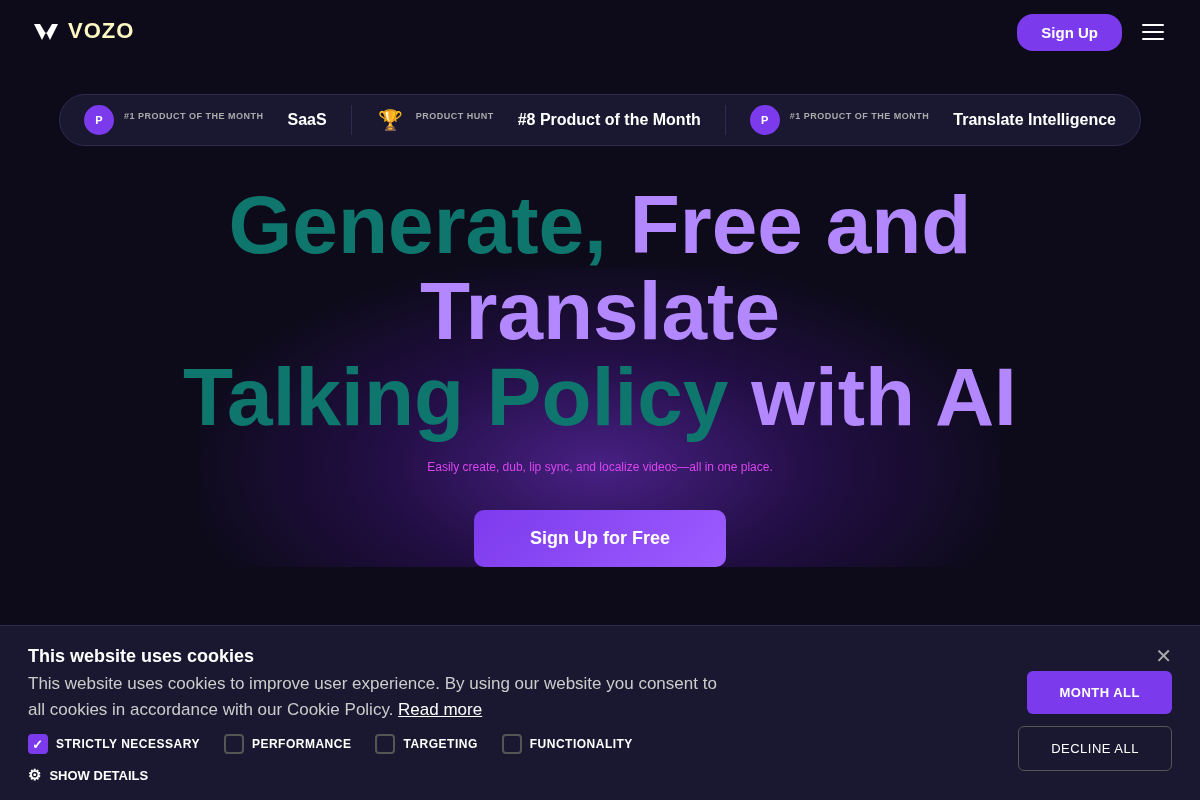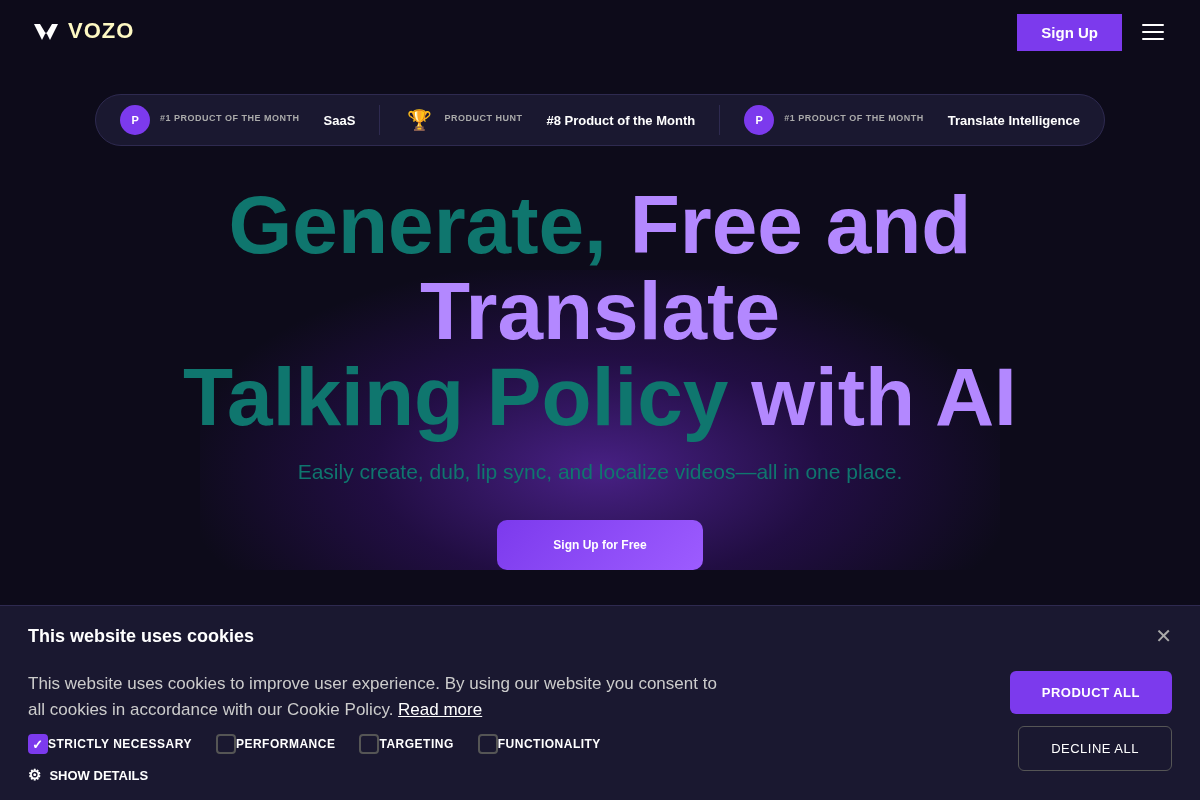--- a/index.html
+++ b/index.html
@@ -40,21 +40,21 @@
     }
     .nav-right {
       display: flex;
       align-items: center;
       gap: 16px;
     }
     .signup-btn {
       background: #7c3aed;
       color: #fff;
       border: none;
-      border-radius: 0;
+      border-radius: 16px;
       padding: 10px 24px;
       font-size: 15px;
       font-weight: 600;
       cursor: pointer;
     }
     .hamburger {
       display: flex;
       flex-direction: column;
       gap: 5px;
       cursor: pointer;
@@ -141,56 +141,56 @@
       flex-direction: row;
     }
     .badge-top {
       font-size: 9px;
       font-weight: 700;
       color: #aaa;
       text-transform: uppercase;
       letter-spacing: 0.5px;
     }
     .badge-bottom {
-      font-size: 13px;
+      font-size: 16px;
       font-weight: 700;
       color: #fff;
       margin-left: 24px;
     }
 
     
     .hero-heading {
       font-size: 82px;
       font-weight: 800;
       line-height: 1.05;
       text-align: center;
       position: relative;
       z-index: 2;
       max-width: 1100px;
     }
     .heading-white { color: #0f766e; }
     .heading-purple { color: #b388ff; }
 
     .hero-sub {
-      font-size: 21px;
-      color: #0f766e;
+      font-size: 12px;
+      color: #d946ef;
       margin-top: 20px;
       text-align: center;
       position: relative;
       z-index: 2;
     }
 
     .hero-cta {
       margin-top: 36px;
       background: linear-gradient(135deg, #7c3aed, #9d5cff);
       color: #fff;
       border: none;
       border-radius: 10px;
       padding: 18px 56px;
-      font-size: 12px;
+      font-size: 18px;
       font-weight: 700;
       cursor: pointer;
       position: relative;
       z-index: 2;
     }
 
     
     .cookie-banner {
       position: absolute;
       bottom: 0;
@@ -198,21 +198,21 @@
       right: 0;
       background: #1a1830;
       border-top: 1px solid #2e2a50;
       padding: 20px 28px 16px 28px;
       z-index: 100;
     }
     .cookie-header {
       display: flex;
       justify-content: space-between;
       align-items: flex-start;
-      margin-bottom: 24px;
+      margin-bottom: 4px;
     }
     .cookie-title {
       font-size: 18px;
       font-weight: 700;
       color: #fff;
     }
     .cookie-close {
       font-size: 20px;
       color: #aaa;
       cursor: pointer;
@@ -242,20 +242,21 @@
     }
     .cookie-checkboxes {
       display: flex;
       align-items: center;
       gap: 24px;
       margin-bottom: 12px;
     }
     .cookie-check-item {
       display: flex;
       align-items: center;
+      gap: 8px;
       font-size: 12px;
       font-weight: 700;
       color: #fff;
       text-transform: uppercase;
       letter-spacing: 0.5px;
     }
     .checkbox {
       width: 20px;
       height: 20px;
       border-radius: 4px;
@@ -421,17 +422,17 @@
         </label>
 
       </div>
       <button class="show-details">
         <span class="gear-icon">⚙</span>
         <span>SHOW DETAILS</span>
       </button>
     </div>
 
     <div class="cookie-buttons">
-      <button class="accept-all-btn">PRODUCT ALL</button>
+      <button class="accept-all-btn">MONTH ALL</button>
       <button class="decline-all-btn">DECLINE ALL</button>
     </div>
   </div>
 </div>
 
 </body></html>

